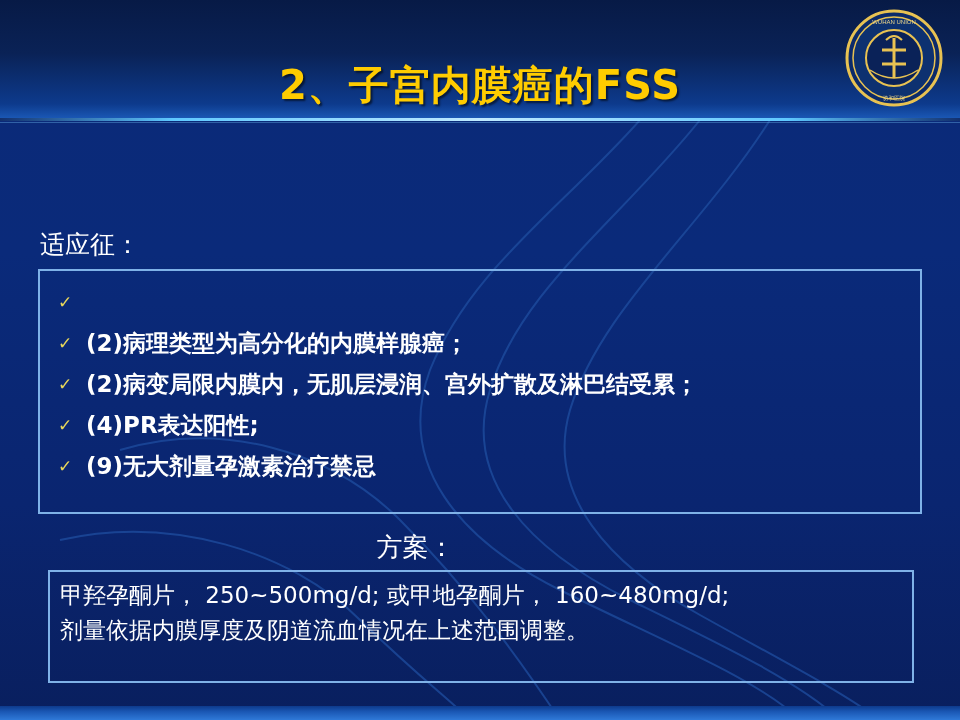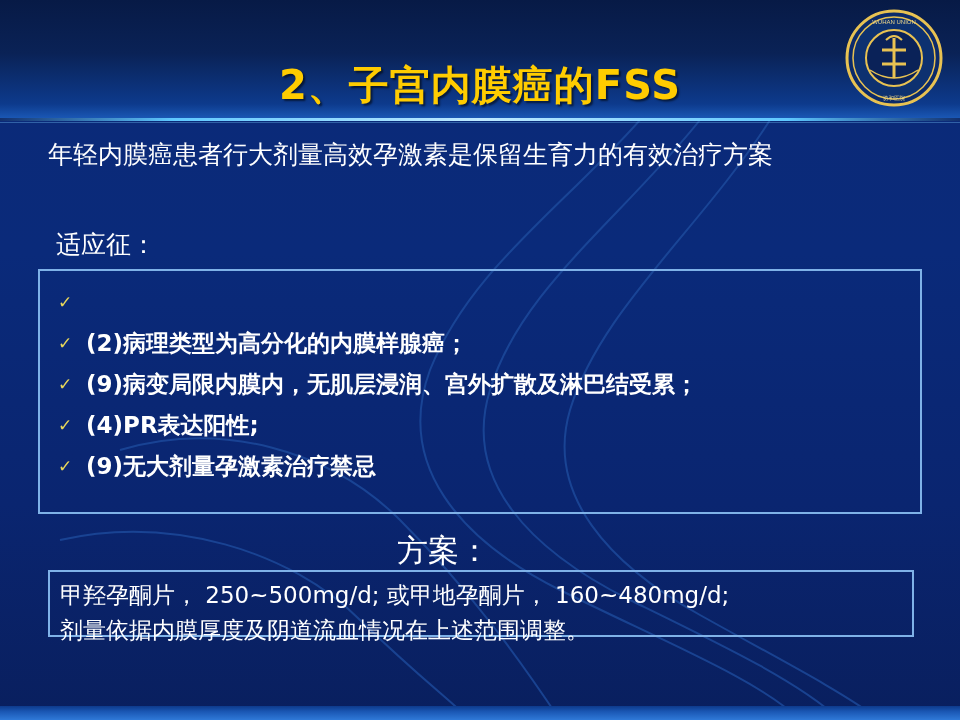--- a/index.html
+++ b/index.html
@@ -81,21 +81,21 @@
     left: 48px;
     top: 138px;
     width: 868px;
     color: #ffffff;
     font-size: 25px;
     line-height: 34px;
     font-family: "DejaVu Sans", "Liberation Sans", sans-serif;
   }
   .indications-label {
     position: absolute;
-    left: 56px;
+    left: 40px;
     top: 228px;
     color: #ffffff;
     font-size: 25px;
     font-family: Liberation Sans, sans-serif;
   }
   .ind-box {
     position: absolute;
     left: 38px;
     top: 269px;
     width: 884px;
@@ -131,30 +131,29 @@
     line-height: 31px;
     font-weight: normal;
   }
   .plan-label {
     position: absolute;
     left: 0;
     top: 530px;
     width: 831px;
     text-align: center;
     color: #ffffff;
-    font-size: 31px;
-    font-family: "DejaVu Sans", "Liberation Sans", sans-serif;
-    margin-left: 28px;
+    font-size: 26px;
+    font-family: "DejaVu Sans", "Liberation Sans", sans-serif;
   }
   .plan-box {
     position: absolute;
     left: 48px;
     top: 570px;
     width: 866px;
-    height: 67px;
+    height: 113px;
     border: 2px solid #7fb2e8;
     box-sizing: border-box;
   }
   .plan-text {
     position: absolute;
     left: 10px;
     top: 6px;
     width: 846px;
     color: #ffffff;
     font-size: 23px;
@@ -195,36 +194,35 @@
     <circle cx="50" cy="50" r="47" fill="#0b2a6a" stroke="#e8c252" stroke-width="3"></circle>
     <circle cx="50" cy="50" r="41" fill="#0d3170" stroke="#e8c252" stroke-width="1.5"></circle>
     <circle cx="50" cy="50" r="28" fill="#0a2258" stroke="#e8c252" stroke-width="2"></circle>
     <path d="M50 30 L50 70 M38 42 L62 42 M38 56 L62 56" stroke="#e8c252" stroke-width="3" fill="none"></path>
     <path d="M42 32 q8 -8 16 0" stroke="#e8c252" stroke-width="2" fill="none"></path>
     <path d="M26 62 q24 16 48 0" stroke="#e8c252" stroke-width="1.5" fill="none"></path>
     <text x="50" y="16" text-anchor="middle" fill="#f0d98a" font-size="6" font-family="'Liberation Sans', sans-serif">WUHAN UNION</text>
     <text x="50" y="92" text-anchor="middle" fill="#f0d98a" font-size="5.5" font-family="'DejaVu Sans', sans-serif">协和医院</text>
   </svg>
 
-  <div class="intro">年轻内膜癌患者行大剂量高效孕激素是保留生育力的有效治疗方案</div>
 
   <div class="indications-label">适应征：</div>
 
   <div class="ind-box">
     <ul class="ind-list">
       <li class="ind-item">
         <span class="check">✓</span>
       </li>
       <li class="ind-item">
         <span class="check">✓</span>
         <span>(2)病理类型为高分化的内膜样腺癌；</span>
       </li>
       <li class="ind-item">
         <span class="check">✓</span>
-        <span>(9)病变局限内膜内，无肌层浸润、宫外扩散及淋巴结受累；</span>
+        <span>(2)病变局限内膜内，无肌层浸润、宫外扩散及淋巴结受累；</span>
       </li>
       <li class="ind-item">
         <span class="check">✓</span>
         <span>(4)PR表达阳性;</span>
       </li>
       <li class="ind-item">
         <span class="check">✓</span>
         <span>(9)无大剂量孕激素治疗禁忌</span>
       </li>
     </ul>

